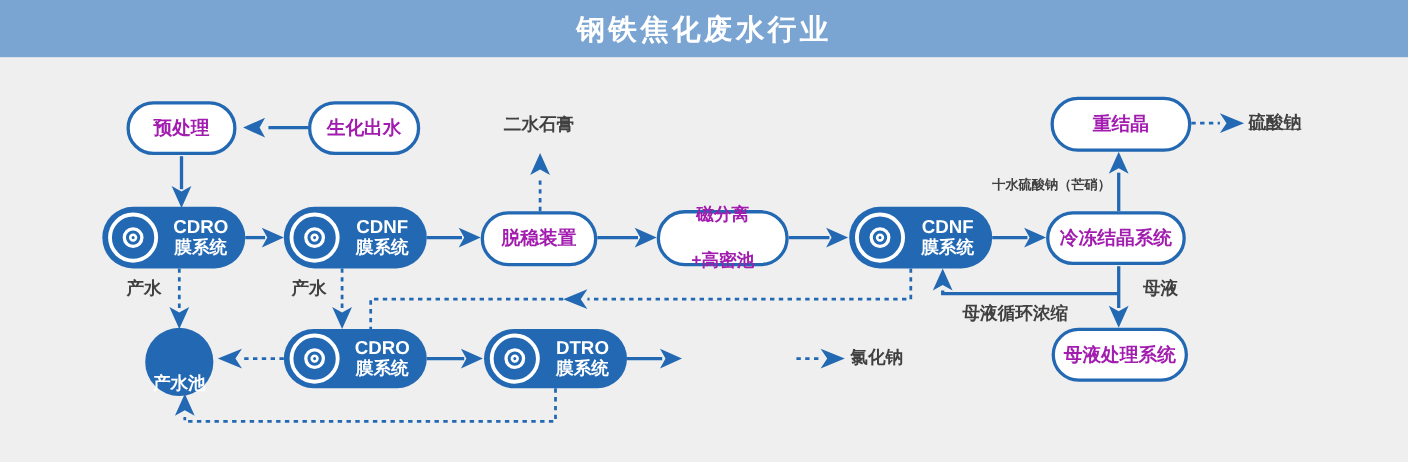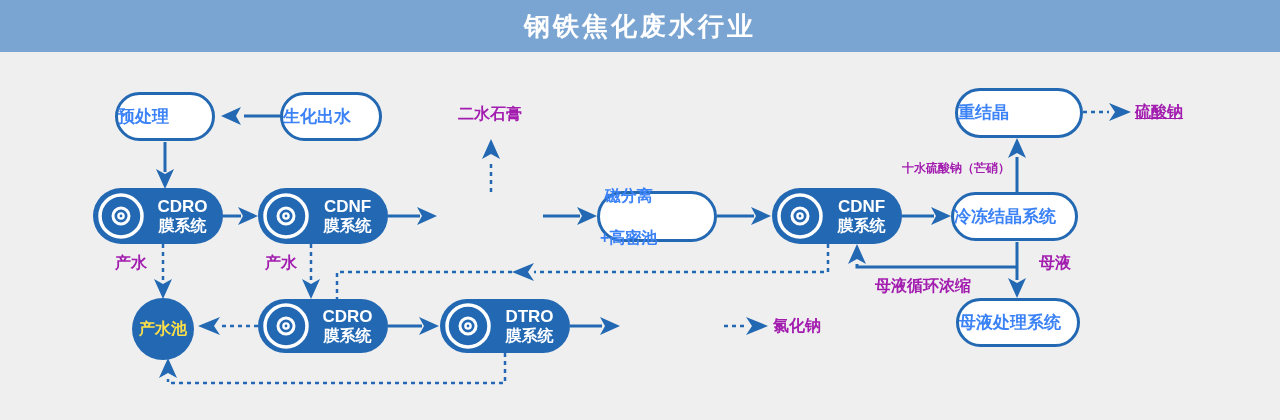--- a/index.html
+++ b/index.html
@@ -8,41 +8,41 @@
     overflow:hidden;font-family:"Liberation Sans","DejaVu Sans",sans-serif;
   }
   .titlebar{
     position:absolute;left:0;top:0;width:1280px;height:52px;background:#7aa4d1;
     color:#ffffff;font-size:26px;font-weight:bold;letter-spacing:3px;
     display:flex;align-items:center;justify-content:center;
   }
   svg.wires{position:absolute;left:0;top:0;}
   .onode{
     position:absolute;background:#ffffff;border:3px solid #2368b2;border-radius:28px;
-    color:#3b82f6;font-weight:bold;font-size:17px;line-height:1.12;text-align:center;
-    display:flex;align-items:center;box-sizing:border-box;white-space:nowrap;
+    color:#a21caf;font-weight:bold;font-size:17px;line-height:1.12;text-align:center;
+    display:flex;align-items:center;justify-content:center;box-sizing:border-box;white-space:nowrap;
   }
   .onode.small{font-size:16px;}
   .mnode{
     position:absolute;background:#2368b2;border-radius:28px;color:#ffffff;
     display:flex;align-items:center;box-sizing:border-box;
   }
   .disc{flex:0 0 auto;margin-left:3px;width:50px;height:50px;display:block;}
   .mtext{
     flex:1;display:flex;flex-direction:column;align-items:center;justify-content:flex-end;
     font-weight:bold;font-size:17px;line-height:1.15;padding-right:4px;white-space:nowrap;
   }
   .mtext .sub{font-size:16px;}
   .pool{
-    position:absolute;background:#2368b2;border-radius:50%;color:#fde047;
-    font-weight:bold;font-size:16px;display:flex;align-items:center;justify-content:center;
+    position:absolute;background:#2368b2;border-radius:50%;color:#ffffff;
+    font-weight:bold;font-size:16px;display:flex;align-items:flex-end;justify-content:center;
     white-space:nowrap;
   }
   .elabel{
-    position:absolute;color:#a21caf;font-weight:bold;font-size:16px;white-space:nowrap;line-height:1;
+    position:absolute;color:#404040;font-weight:bold;font-size:16px;white-space:nowrap;line-height:1;
   }
   .elabel.center{transform:translateX(-50%);}
   .elabel.right{transform:translateX(-100%);}
   .elabel.long{font-size:12px;}
 </style>
 </head>
 <body>
 
 <div class="stage">
 
@@ -101,20 +101,23 @@
       <polygon points="168,358 159,378 168,373 177,378"></polygon>
     </g>
   </svg>
 
   <div class="onode" style="left:115px;top:92px;width:100px;height:49px;">
     <span>预处理</span>
   </div>
   <div class="onode" style="left:280px;top:92px;width:102px;height:49px;">
     <span>生化出水</span>
   </div>
+  <div class="onode" style="left:437px;top:192px;width:106px;height:50px;">
+    <span>脱稳装置</span>
+  </div>
   <div class="onode small" style="left:597px;top:191px;width:120px;height:51px;">
     <span>
       <span style="display:block;">磁分离</span>
       <span style="display:block;margin-top:24px;">+高密池</span>
     </span>
   </div>
   <div class="onode" style="left:951px;top:192px;width:127px;height:49px;">
     <span>冷冻结晶系统</span>
   </div>
   <div class="onode" style="left:955px;top:88px;width:128px;height:50px;">

